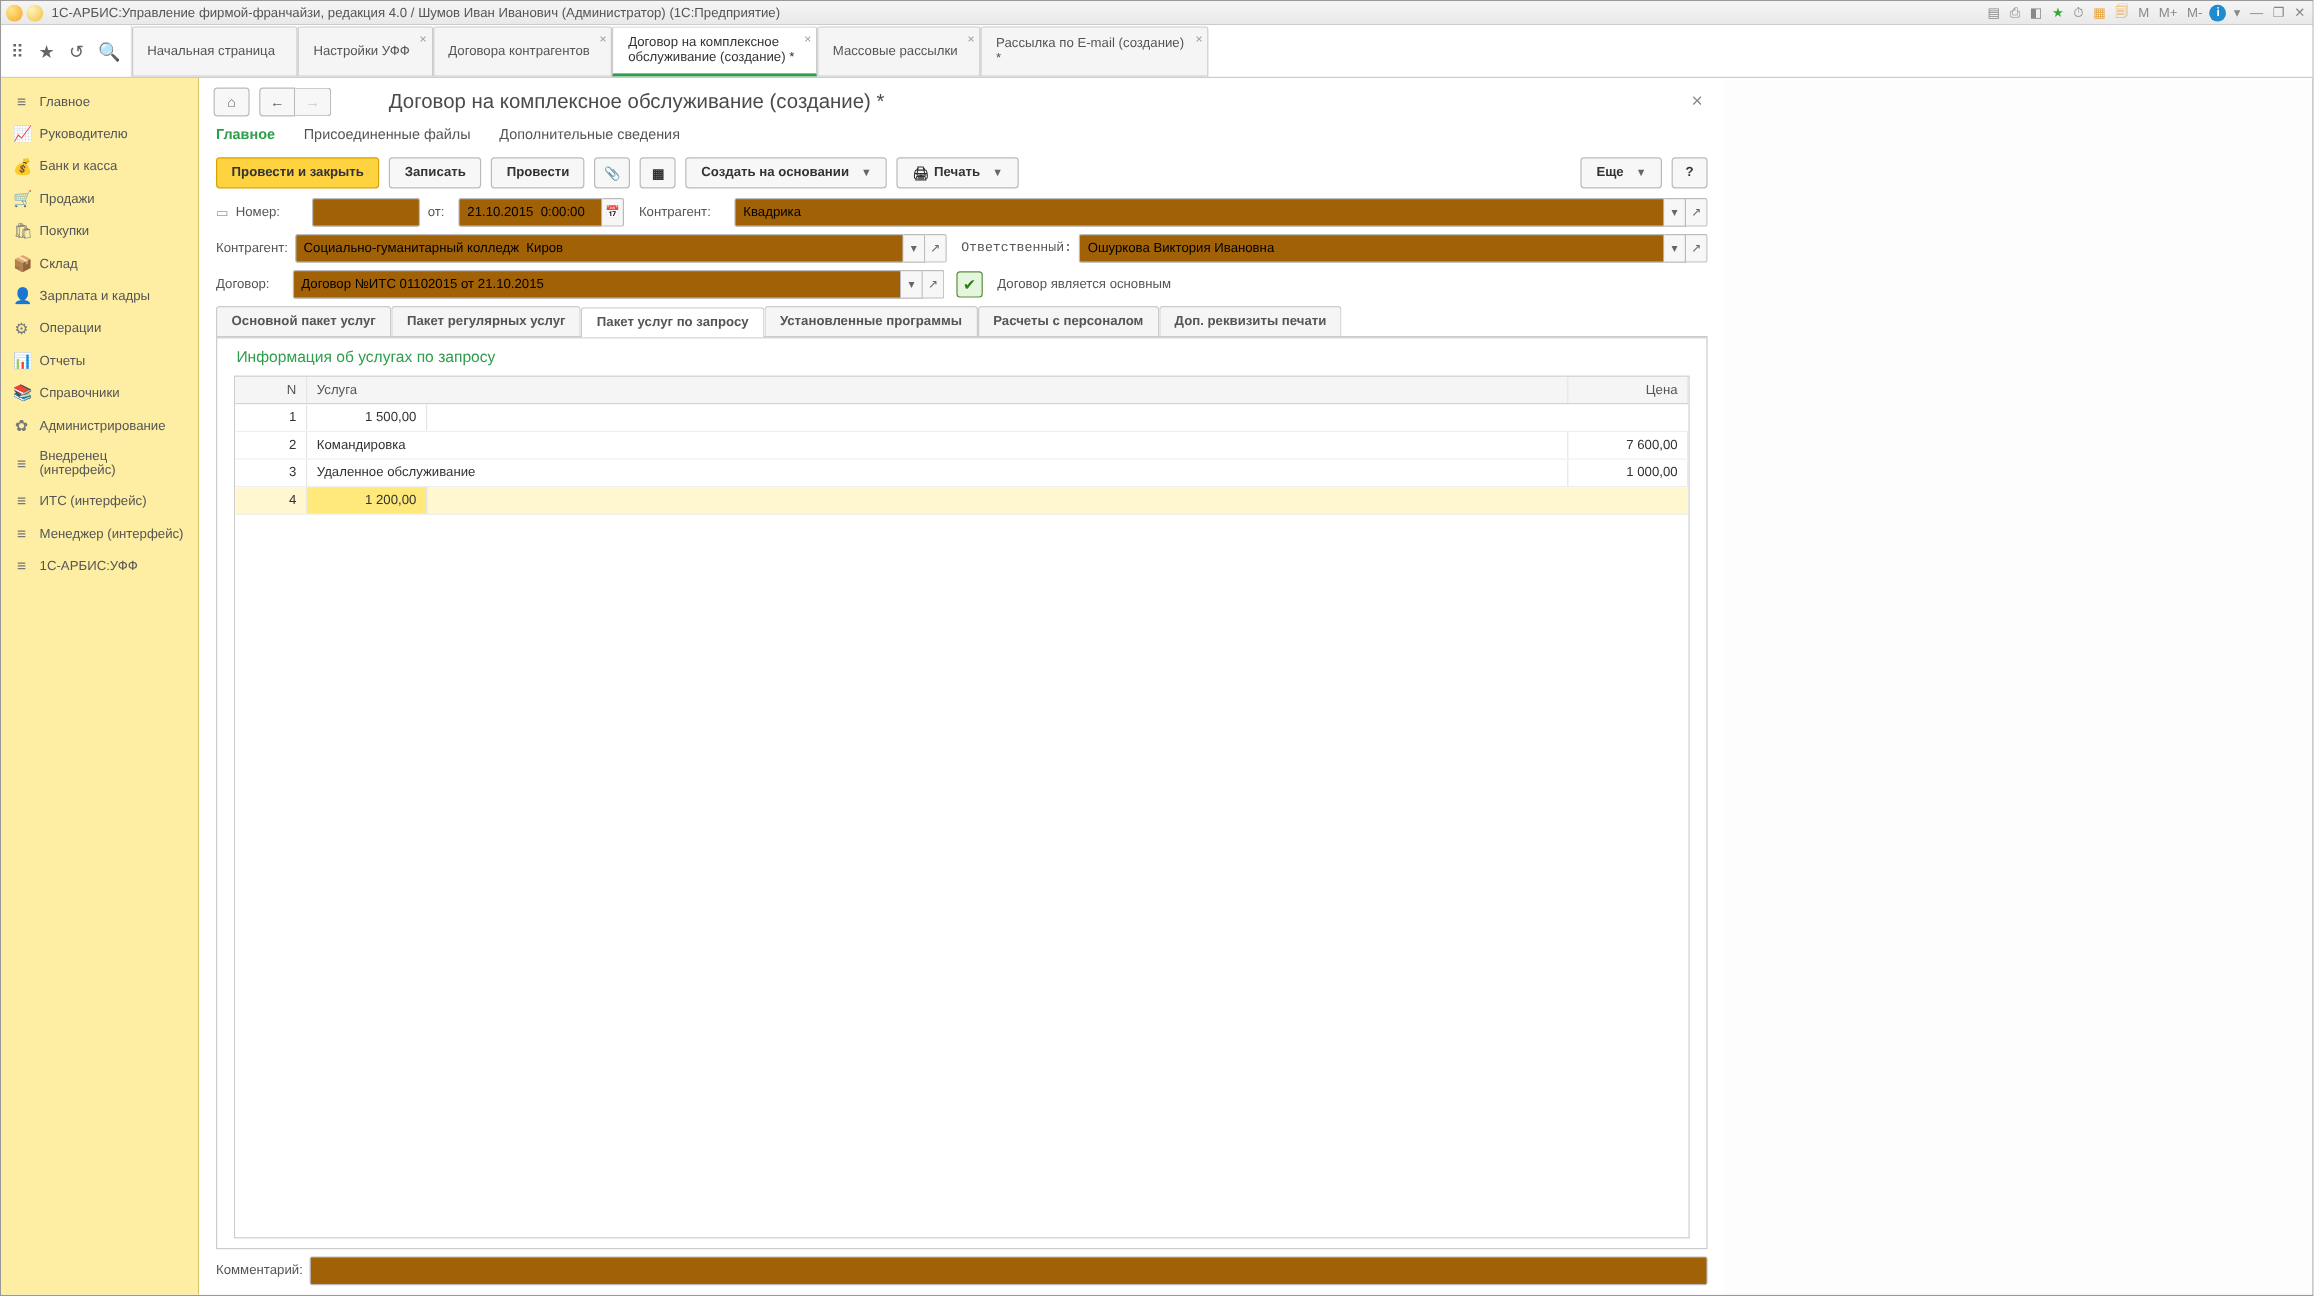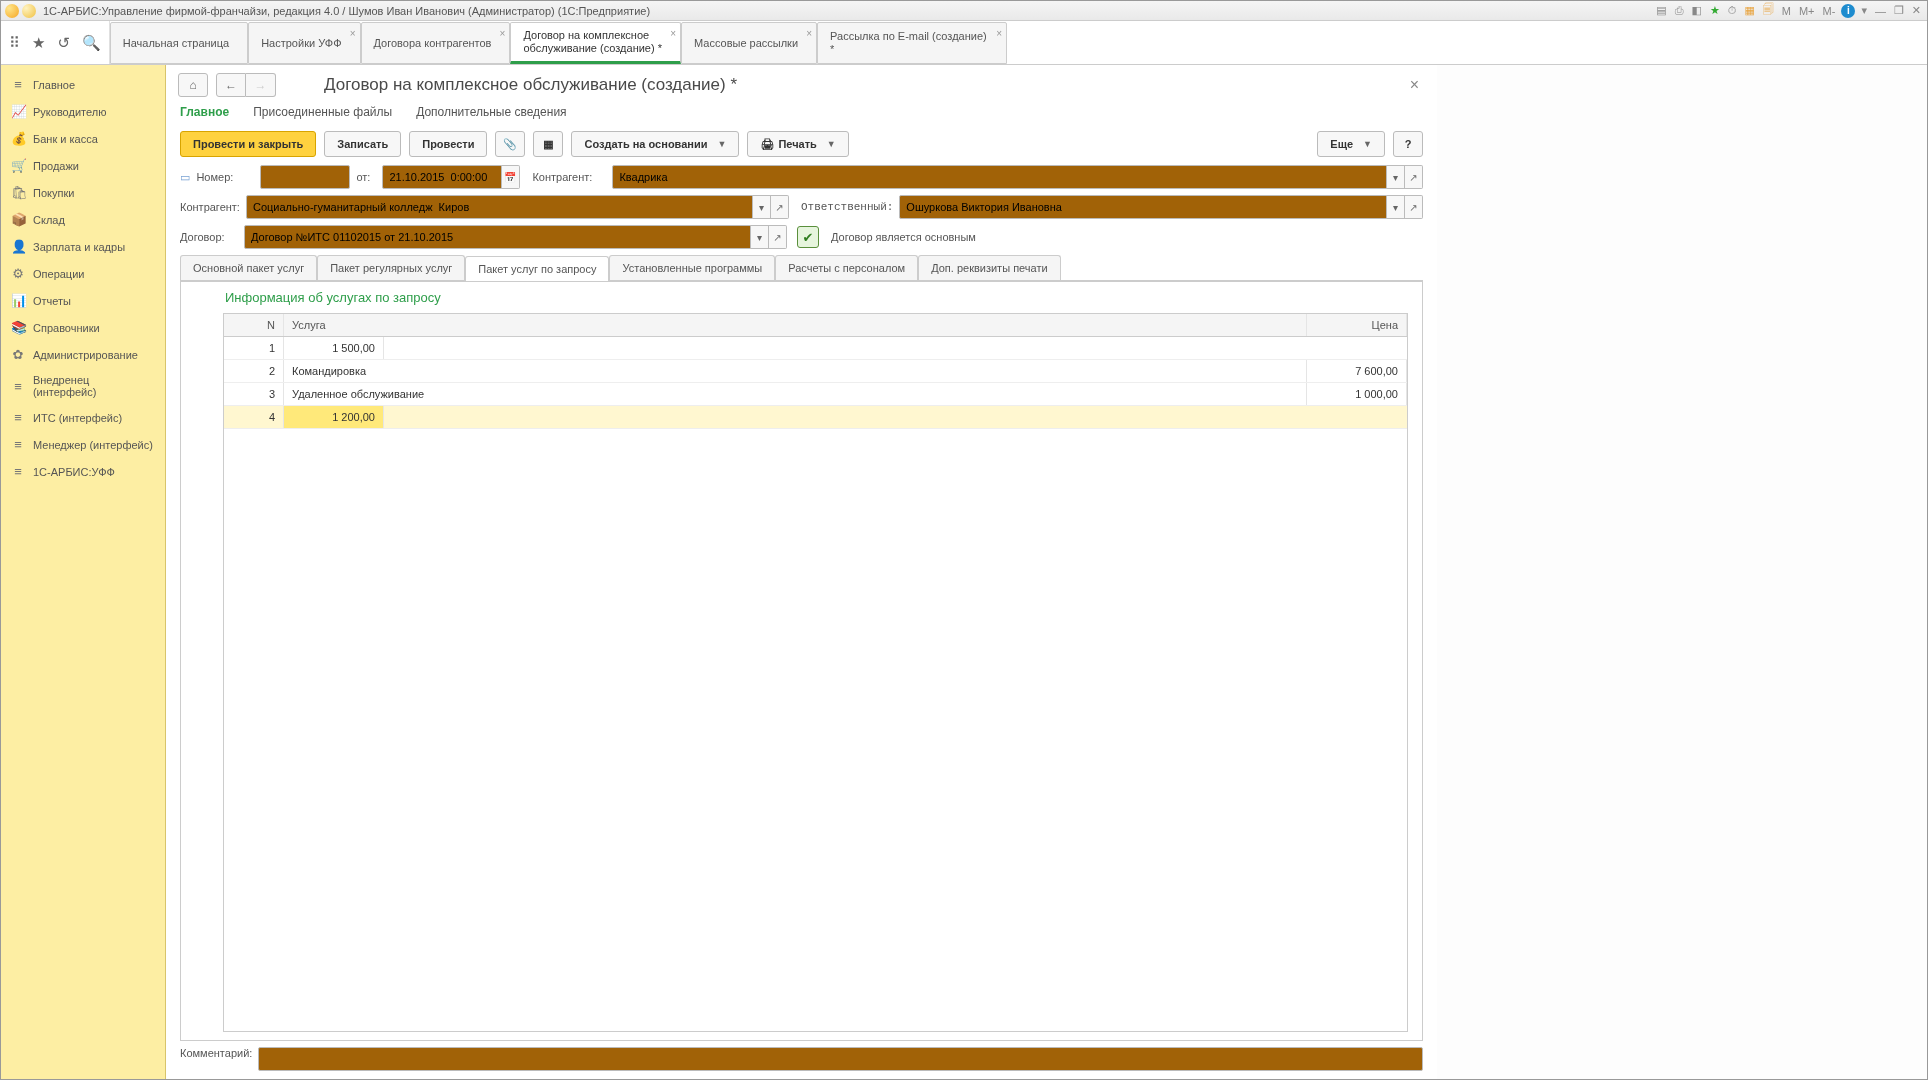--- a/index.html
+++ b/index.html
@@ -61,38 +61,38 @@
 .inp{height:24px;border:1px solid #bbb;border-radius:2px;padding:0 6px;font-size:11px;background:#a16207;}
 .inp-group{display:flex;align-items:stretch;}
 .inp-group .inp{border-radius:2px 0 0 2px;}
 .mini{width:18px;height:24px;border:1px solid #bbb;border-left:none;background:#f7f7f7;display:flex;align-items:center;justify-content:center;color:#666;cursor:pointer;font-size:10px;}
 .mini:last-child{border-radius:0 2px 2px 0;}
 .chk{width:22px;height:22px;border:1px solid #5a8f3c;border-radius:3px;background:#e6f5dd;display:flex;align-items:center;justify-content:center;color:#2e7d1e;font-size:13px;margin-left:4px;}
 .chk-label{color:#555;margin-left:6px;}
 
 
 .innertabs{display:flex;margin:6px 14px 0 14px;border-bottom:1px solid #ccc;}
-.itab{padding:6px 12px;border:1px solid #ccc;border-bottom:none;background:#f5f5f5;color:#555;font-size:11px;border-radius:3px 3px 0 0;margin-right:0;cursor:pointer;}
+.itab{padding:6px 12px;border:1px solid #ccc;border-bottom:none;background:#f5f5f5;color:#555;font-size:11px;border-radius:3px 3px 0 0;margin-right:0;cursor:pointer;font-weight:bold;}
 .itab.active{background:#fff;position:relative;top:1px;}
 
 .section{margin:8px 14px 0 14px;border:1px solid #ccc;border-top:none;display:flex;flex-direction:column;flex:1;min-height:0;}
 .section-title{color:#2e9e4a;font-size:13px;padding:8px 0 4px 2px;margin:0 14px;}
 
 .tablewrap{flex:1;margin:4px 14px 8px 14px;border:1px solid #ccc;display:flex;flex-direction:column;overflow:hidden;}
 .thead{display:flex;background:#f5f5f5;border-bottom:1px solid #ccc;font-size:11px;color:#555;}
 .th,.td{padding:5px 8px;border-right:1px solid #e5e5e5;}
 .col-n{width:60px;text-align:right;}
 .col-svc{flex:1;}
 .col-price{width:100px;text-align:right;}
 .tbody{flex:1;overflow:auto;background:#fff;}
 .trow{display:flex;border-bottom:1px solid #eee;font-size:11px;color:#333;}
 .trow.selected{background:#fff7d0;}
 .trow.selected .td.col-price{background:#ffe97a;}
 
-.commentrow{display:flex;align-items:flex-start;gap:6px;padding:6px 14px 0 14px;font-size:11px;}
+.commentrow{display:flex;align-items:center;gap:6px;padding:6px 14px 0 14px;font-size:11px;}
 .commentrow .inp{flex:1;}
 
 .hidden-right{width:490px;background:#fdfdfd;}
 </style>
 </head>
 <body>
 
 <div class="app">
 
   <div class="titlebar">
@@ -292,21 +292,21 @@
 
       <div class="innertabs" id="innertabs">
           <div class="itab">Основной пакет услуг</div>
           <div class="itab">Пакет регулярных услуг</div>
           <div class="itab active">Пакет услуг по запросу</div>
           <div class="itab">Установленные программы</div>
           <div class="itab">Расчеты с персоналом</div>
           <div class="itab">Доп. реквизиты печати</div>
         </div>
 
-      <div class="section" style="border:1px solid #ccc;margin-top:0;padding-left:28px;">
+      <div class="section" style="border:1px solid #ccc;margin-top:0;">
         <div class="section-title">Информация об услугах по запросу</div>
         <div class="tablewrap">
           <div class="thead">
             <div class="th col-n">N</div>
             <div class="th col-svc">Услуга</div>
             <div class="th col-price">Цена</div>
           </div>
           <div class="tbody" id="tbody">
               <div class="trow">
                 <div class="td col-n">1</div>

